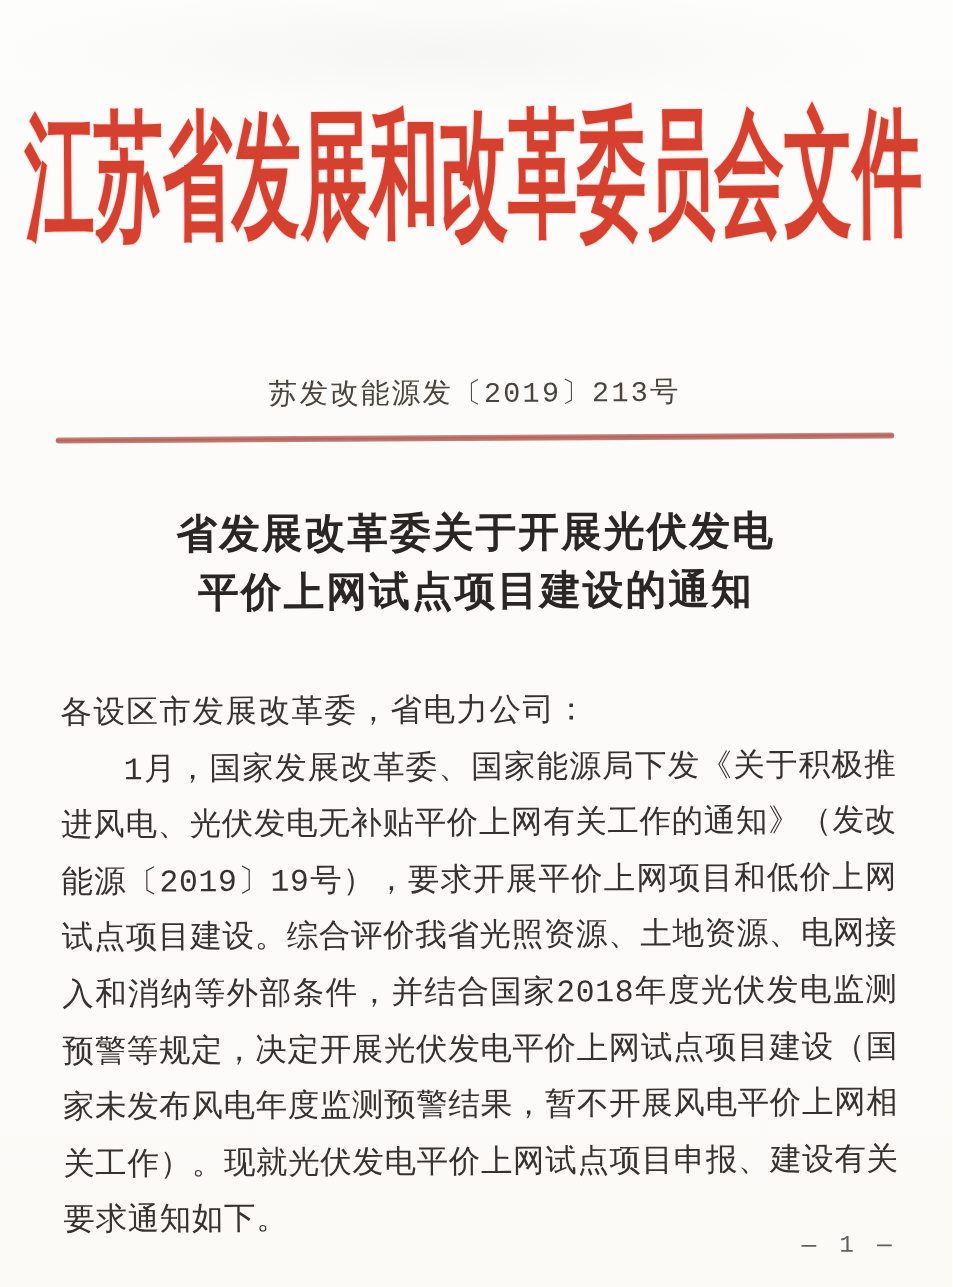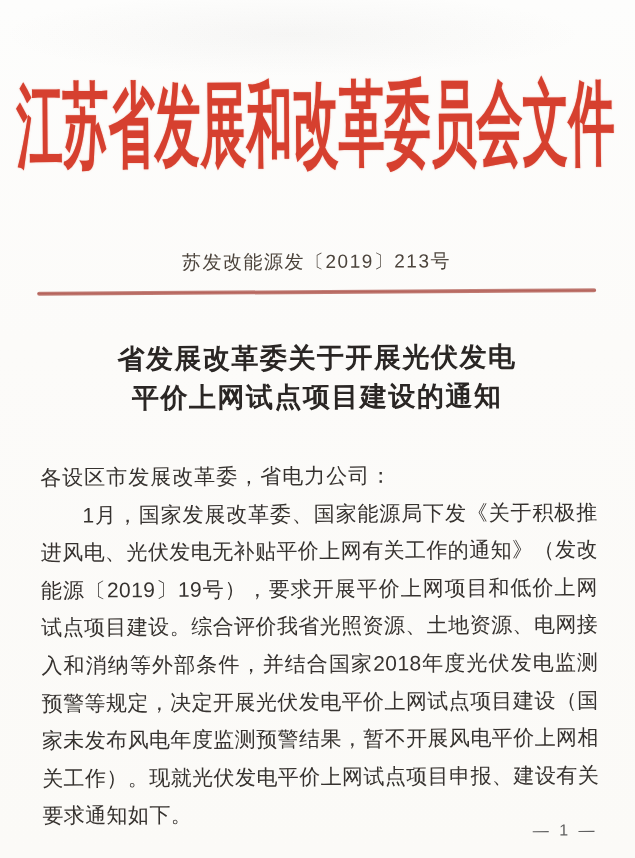--- a/index.html
+++ b/index.html
@@ -15,21 +15,21 @@
   html, body { background: #ffffff; }
   .page {
     position: relative;
     width: 635px;
     height: 858px;
     margin: 0 auto;
     background:
       radial-gradient(ellipse 420px 60px at 46% 4%, rgba(120,120,120,0.05), rgba(0,0,0,0) 70%),
       linear-gradient(180deg, #fdfdfc 0%, var(--paper) 40%, #fbfaf7 100%);
     overflow: hidden;
-    font-family: Liberation Sans, sans-serif;
+    font-family: Liberation Mono, monospace;
   }
   .scan-tilt {
     position: absolute;
     inset: 0;
     transform: rotate(-0.35deg);
     transform-origin: 50% 50%;
   }
   .agency-header {
     position: absolute;
     top: 78px;

